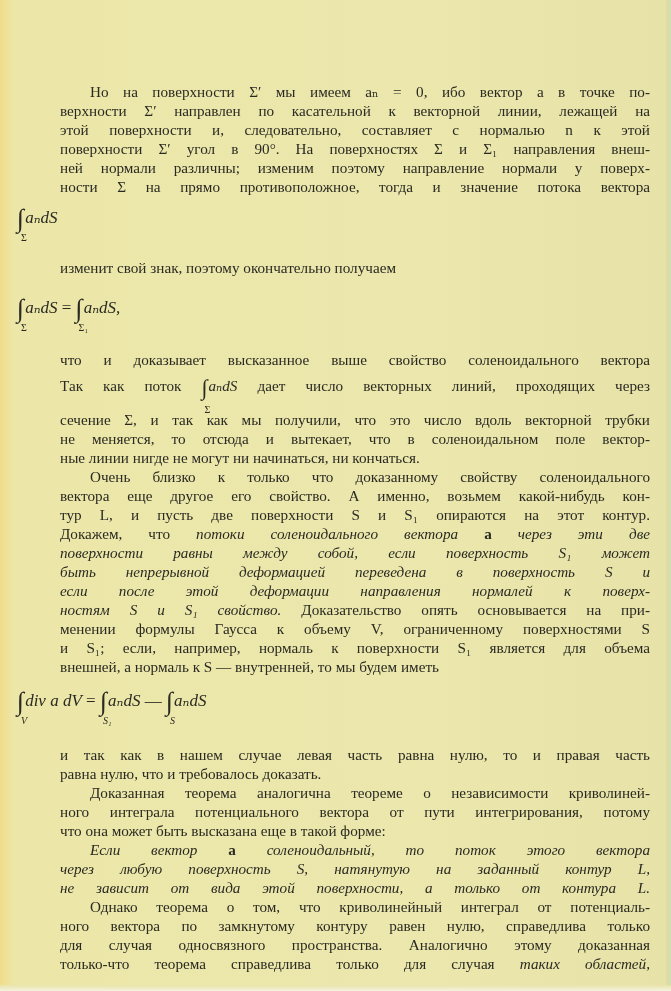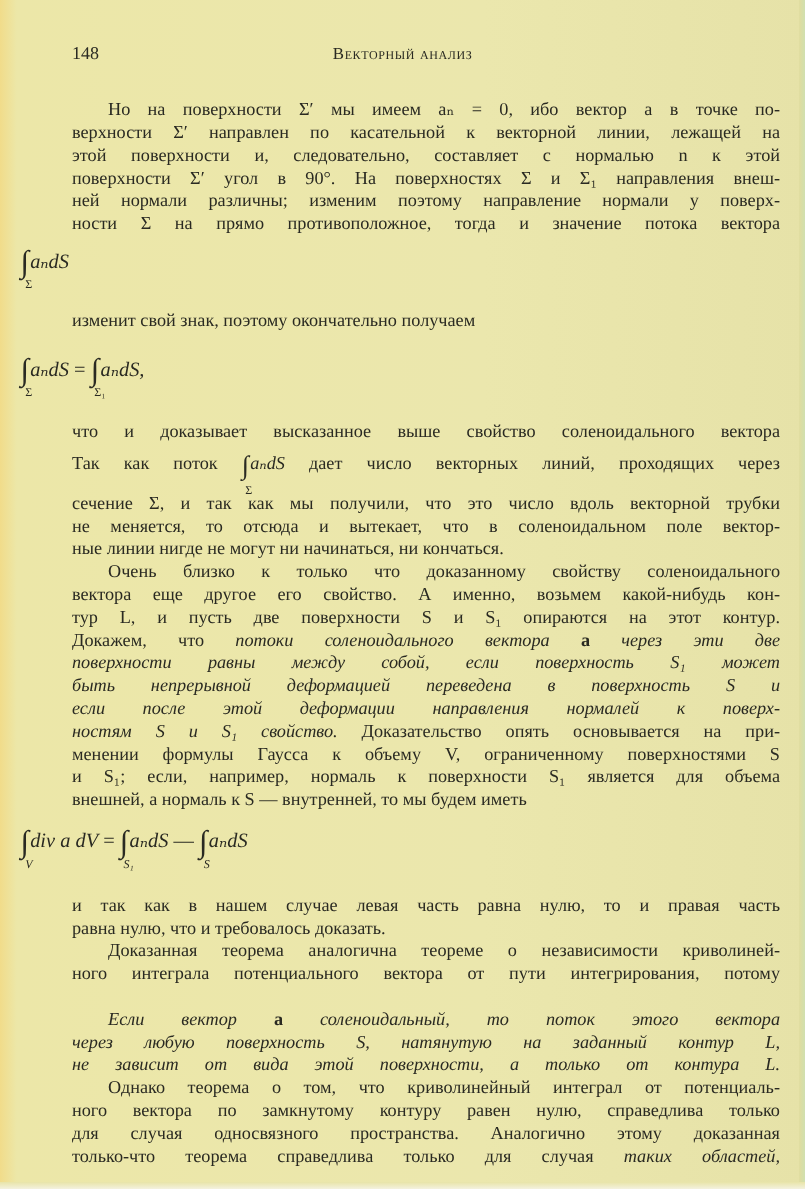--- a/index.html
+++ b/index.html
@@ -44,24 +44,20 @@
   .lim { position: absolute; font-size: 10px; font-style: normal; }
   .rm { font-style: normal; }
 </style>
 </head>
 <body>
 
 <div class="page">
   <div class="edge-right"></div>
   <div class="edge-bottom"></div>
 
-  <div class="header">
-    <span class="page-num">148</span>
-    <div class="running-title">Векторный анализ</div>
-  </div>
 
   <div class="line indent" style="top:82px">Но на поверхности Σ′ мы имеем aₙ = 0, ибо вектор a в точке по-</div>
   <div class="line" style="top:101px">верхности Σ′ направлен по касательной к векторной линии, лежащей на</div>
   <div class="line" style="top:120px">этой поверхности и, следовательно, составляет с нормалью n к этой</div>
   <div class="line" style="top:139px">поверхности Σ′ угол в 90°. На поверхностях Σ и Σ₁ направления внеш-</div>
   <div class="line" style="top:158px">ней нормали различны; изменим поэтому направление нормали у поверх-</div>
   <div class="line" style="top:177px">ности Σ на прямо противоположное, тогда и значение потока вектора</div>
 
   <div class="formula" style="top:200px">
     <span style="position:relative;display:inline-block;">
@@ -132,20 +128,21 @@
     <span style="position:relative;display:inline-block;">
       <span class="int">∫</span><span>aₙdS</span>
       <span class="lim" style="left:4px;top:32px;font-style:italic">S</span>
     </span>
   </div>
 
   <div class="line" style="top:745px">и так как в нашем случае левая часть равна нулю, то и правая часть</div>
   <div class="line last" style="top:764px">равна нулю, что и требовалось доказать.</div>
   <div class="line indent" style="top:783px">Доказанная теорема аналогична теореме о независимости криволиней-</div>
   <div class="line" style="top:802px">ного интеграла потенциального вектора от пути интегрирования, потому</div>
+  <div class="line last" style="top:821px">что она может быть высказана еще в такой форме:</div>
 
   <div class="line indent" style="top:840px">
     <span class="it">Если вектор</span>
     <b>a</b>
     <span class="it">соленоидальный, то поток этого вектора</span>
   </div>
   <div class="line it" style="top:859px">через любую поверхность S, натянутую на заданный контур L,</div>
   <div class="line it" style="top:878px">не зависит от вида этой поверхности, а только от контура L.</div>
 
   <div class="line indent" style="top:897px">Однако теорема о том, что криволинейный интеграл от потенциаль-</div>

